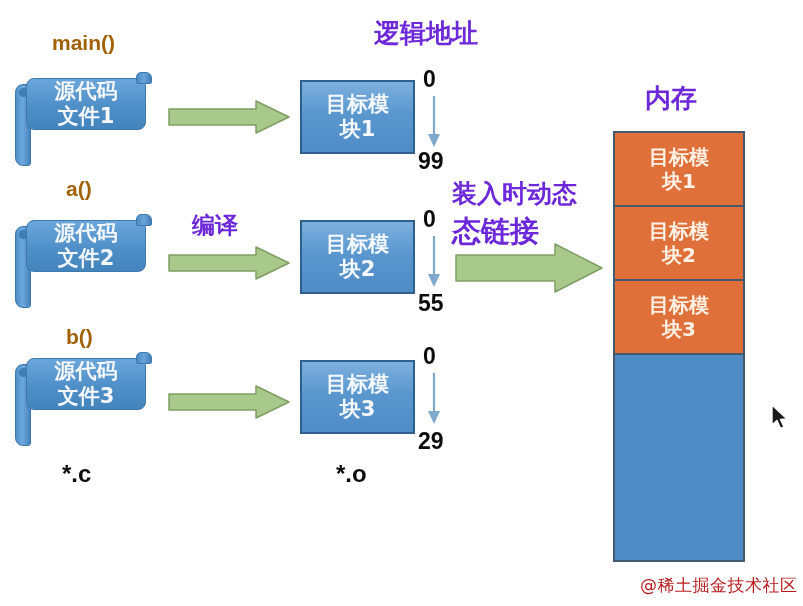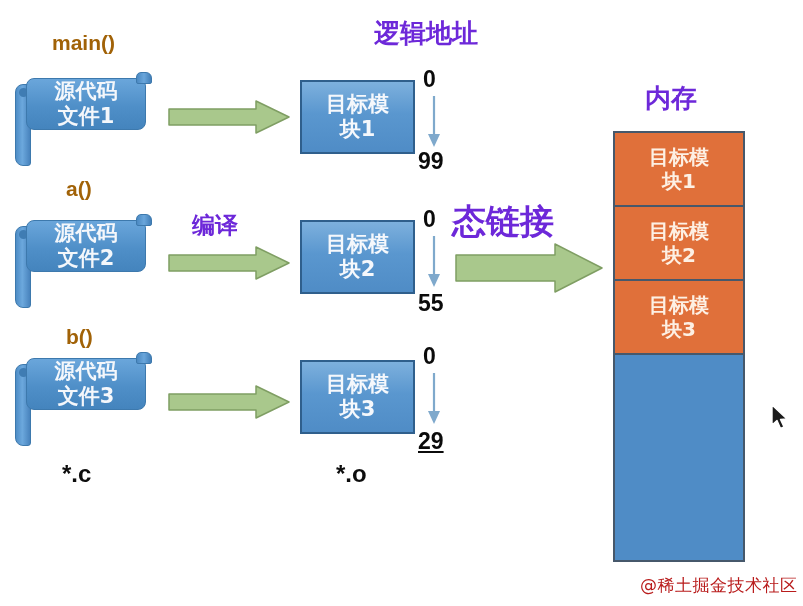--- a/index.html
+++ b/index.html
@@ -238,21 +238,22 @@
 
   <div class="abs addr-num" style="left:423px; top:208px;">0</div>
 
   <svg class="abs vline" style="left:424px; top:236px;" width="20" height="52" viewBox="0 0 20 52">
     <line x1="10" y1="0" x2="10" y2="40" stroke="#7fa9cc" stroke-width="2.2"></line>
     <polygon points="4,38 16,38 10,51" fill="#7fa9cc"></polygon>
   </svg>
 
   <div class="abs addr-num" style="left:418px; top:292px;">55</div>
 
-  <div class="abs cn-title" style="left:452px; top:203px; font-size:34px;">态链接</div>
+  <div class="abs cn-title" style="left:452px; top:180px; font-size:25px;">装入时动态</div>
+  <div class="abs cn-title" style="left:452px; top:216px; font-size:29px;">态链接</div>
 
   <svg class="abs garrow" style="left:455px; top:243px;" width="148" height="50" viewBox="0 0 148 50">
     <polygon points="1,12 100,12 100,1 147,25 100,49 100,38 1,38" fill="#a9c88c" stroke="#7f9e63" stroke-width="1.5" stroke-linejoin="round"></polygon>
   </svg>
 
   <div class="abs fn-label" style="left:66px; top:326px;">b()</div>
 
   <div class="abs scroll" style="left:14px; top:352px;">
     <div class="roll-l"></div>
     <div class="body">
@@ -271,21 +272,21 @@
     <div class="txt">块3</div>
   </div>
 
   <div class="abs addr-num" style="left:423px; top:345px;">0</div>
 
   <svg class="abs vline" style="left:424px; top:373px;" width="20" height="52" viewBox="0 0 20 52">
     <line x1="10" y1="0" x2="10" y2="40" stroke="#7fa9cc" stroke-width="2.2"></line>
     <polygon points="4,38 16,38 10,51" fill="#7fa9cc"></polygon>
   </svg>
 
-  <div class="abs addr-num" style="left:418px; top:430px;text-decoration:underline;">29</div>
+  <div class="abs addr-num" style="left:418px; top:430px;">29</div>
 
   <div class="abs ext-label" style="left:62px; top:462px;">*.c</div>
 
   <div class="abs ext-label" style="left:336px; top:462px;">*.o</div>
 
   <div class="abs" id="memory-column">
     <div class="mem-block">
       <div class="txt">目标模</div>
       <div class="txt">块1</div>
     </div>

